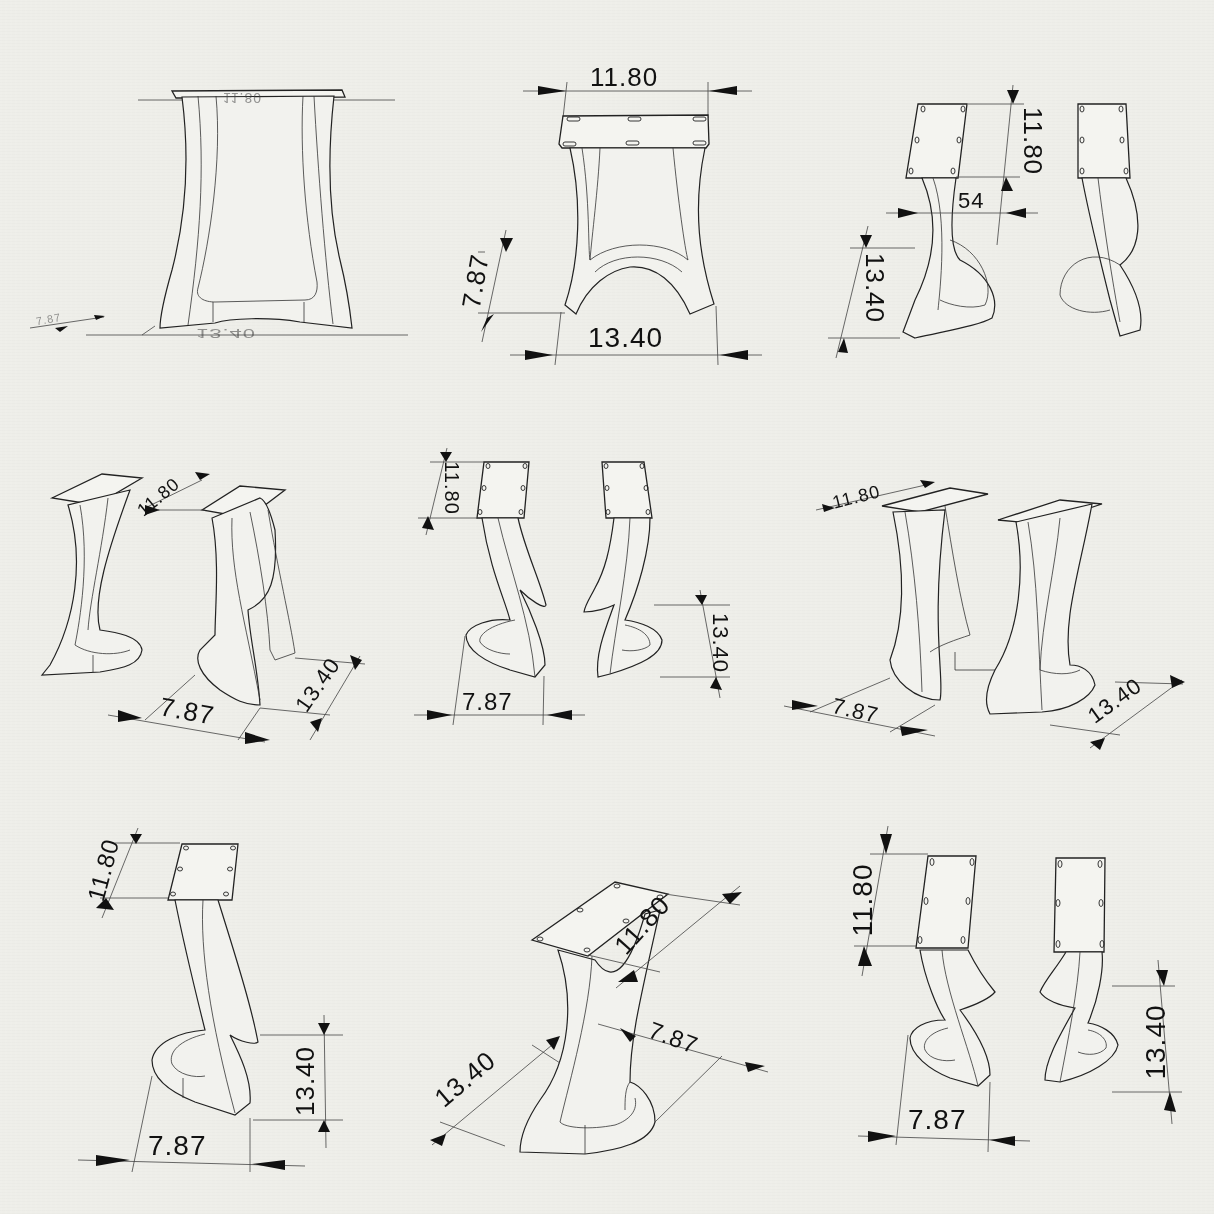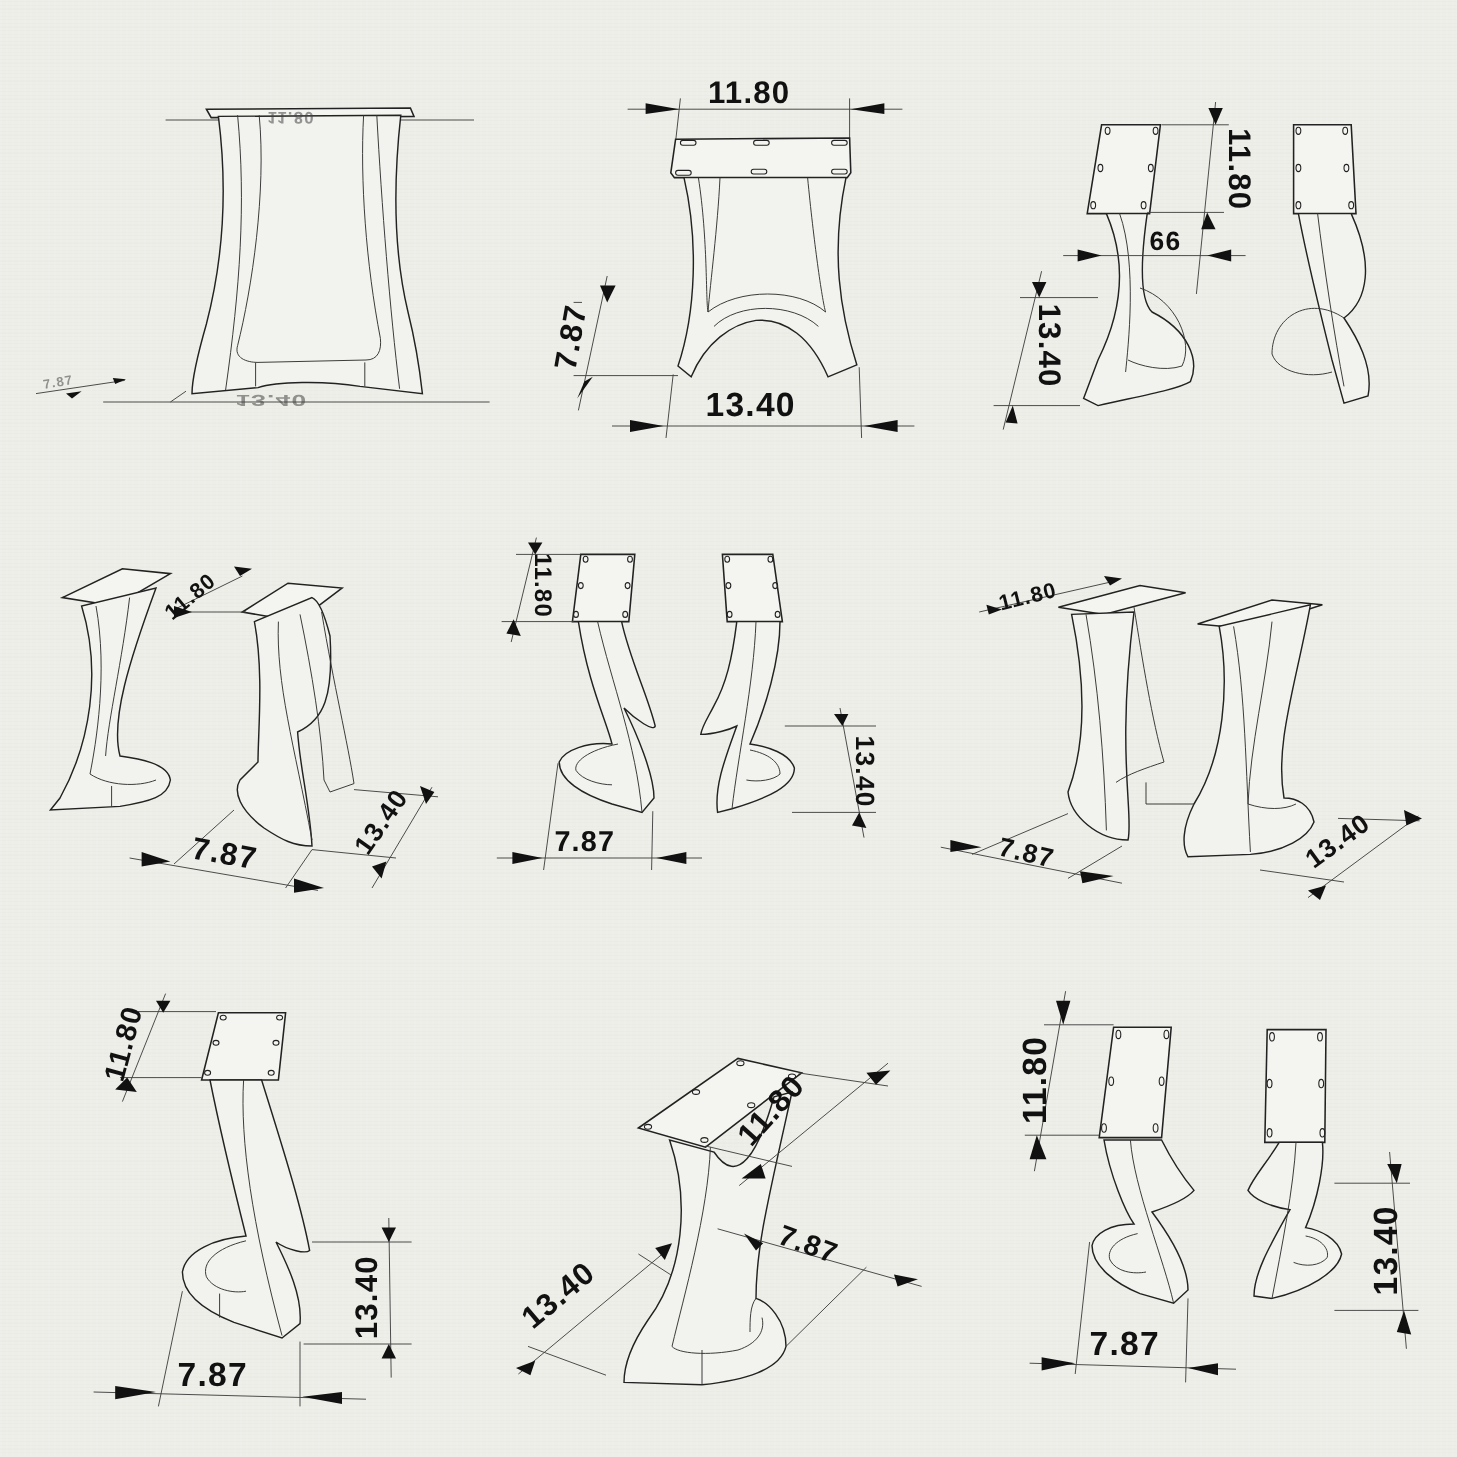--- a/index.html
+++ b/index.html
@@ -8,21 +8,21 @@
       background: #eeeeea;
       font-family: "Liberation Sans", sans-serif;
     }
     .sheet {
       position: relative; width: 1214px; height: 1214px;
       background:
         repeating-linear-gradient(0deg, rgba(0,0,0,0.012) 0px, rgba(0,0,0,0.012) 1px, transparent 1px, transparent 3px),
         repeating-linear-gradient(90deg, rgba(255,255,255,0.05) 0px, rgba(255,255,255,0.05) 2px, transparent 2px, transparent 5px),
         #eeeee9;
     }
-    .panel { position: absolute; font-weight: bold; }
+    .panel { position: absolute; }
     .panel svg { position: absolute; left: 0; top: 0; overflow: visible; }
     .dim {
       position: absolute; color: #111; font-size: 30px; line-height: 1;
       white-space: nowrap; letter-spacing: 1px;
       transform-origin: center center;
     }
     .dim.small { font-size: 18px; }
     .dim.faded { color: #444; opacity: .55; font-size: 22px; }
     .thin { stroke: #333; stroke-width: 0.8; fill: none; }
     .plate { stroke: #222; stroke-width: 1.3; fill: #f4f4f0; }
@@ -127,21 +127,21 @@
       <line class="ext" x1="86" y1="153" x2="238" y2="153"></line>
       <polygon class="arrow" points="98,148 118,153 98,158"></polygon>
       <polygon class="arrow" points="226,148 206,153 226,158"></polygon>
       <line class="ext" x1="50" y1="188" x2="115" y2="188"></line>
       <line class="ext" x1="28" y1="278" x2="100" y2="278"></line>
       <line class="ext" x1="68" y1="166" x2="36" y2="298"></line>
       <polygon class="arrow" points="60,175 72,175 66,188"></polygon>
       <polygon class="arrow" points="38,292 44,278 48,293"></polygon>
     </svg>
     <div class="dim" style="left:199px;top:68px;font-size:26px;transform:rotate(90deg);">11.80</div>
-    <div class="dim" style="left:158px;top:130px;font-size:22px;">66</div>
+    <div class="dim" style="left:158px;top:130px;font-size:22px;">54</div>
     <div class="dim" style="left:40px;top:215px;font-size:26px;transform:rotate(90deg);">13.40</div>
   </div>
 
   <div class="panel" style="left:20px;top:450px;width:380px;height:320px;">
     <svg width="380" height="320">
       <path class="plate" d="M32,48 L82,24 L122,28 L76,55 Z"></path>
       <path class="plate" d="M182,60 L220,36 L265,40 L228,68 Z"></path>
       <path class="body" d="M48,55 C65,110 55,170 30,215 L22,225 L80,222 C105,218 120,214 122,200 C120,186 95,182 80,180 C72,150 88,100 110,40 Z"></path>
       <path class="thin" d="M60,55 C70,110 60,170 55,195 C70,205 95,206 110,200"></path>
       <path class="thin" d="M88,48 C82,100 70,150 68,180"></path>

